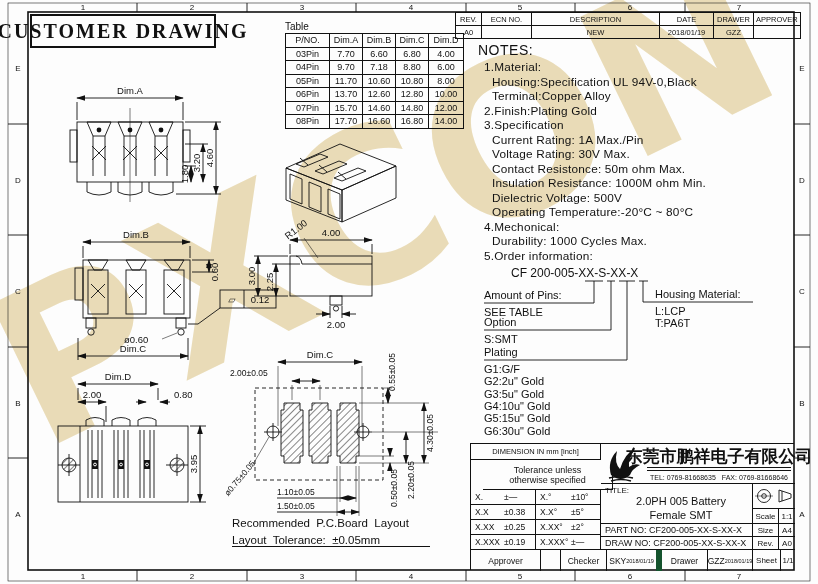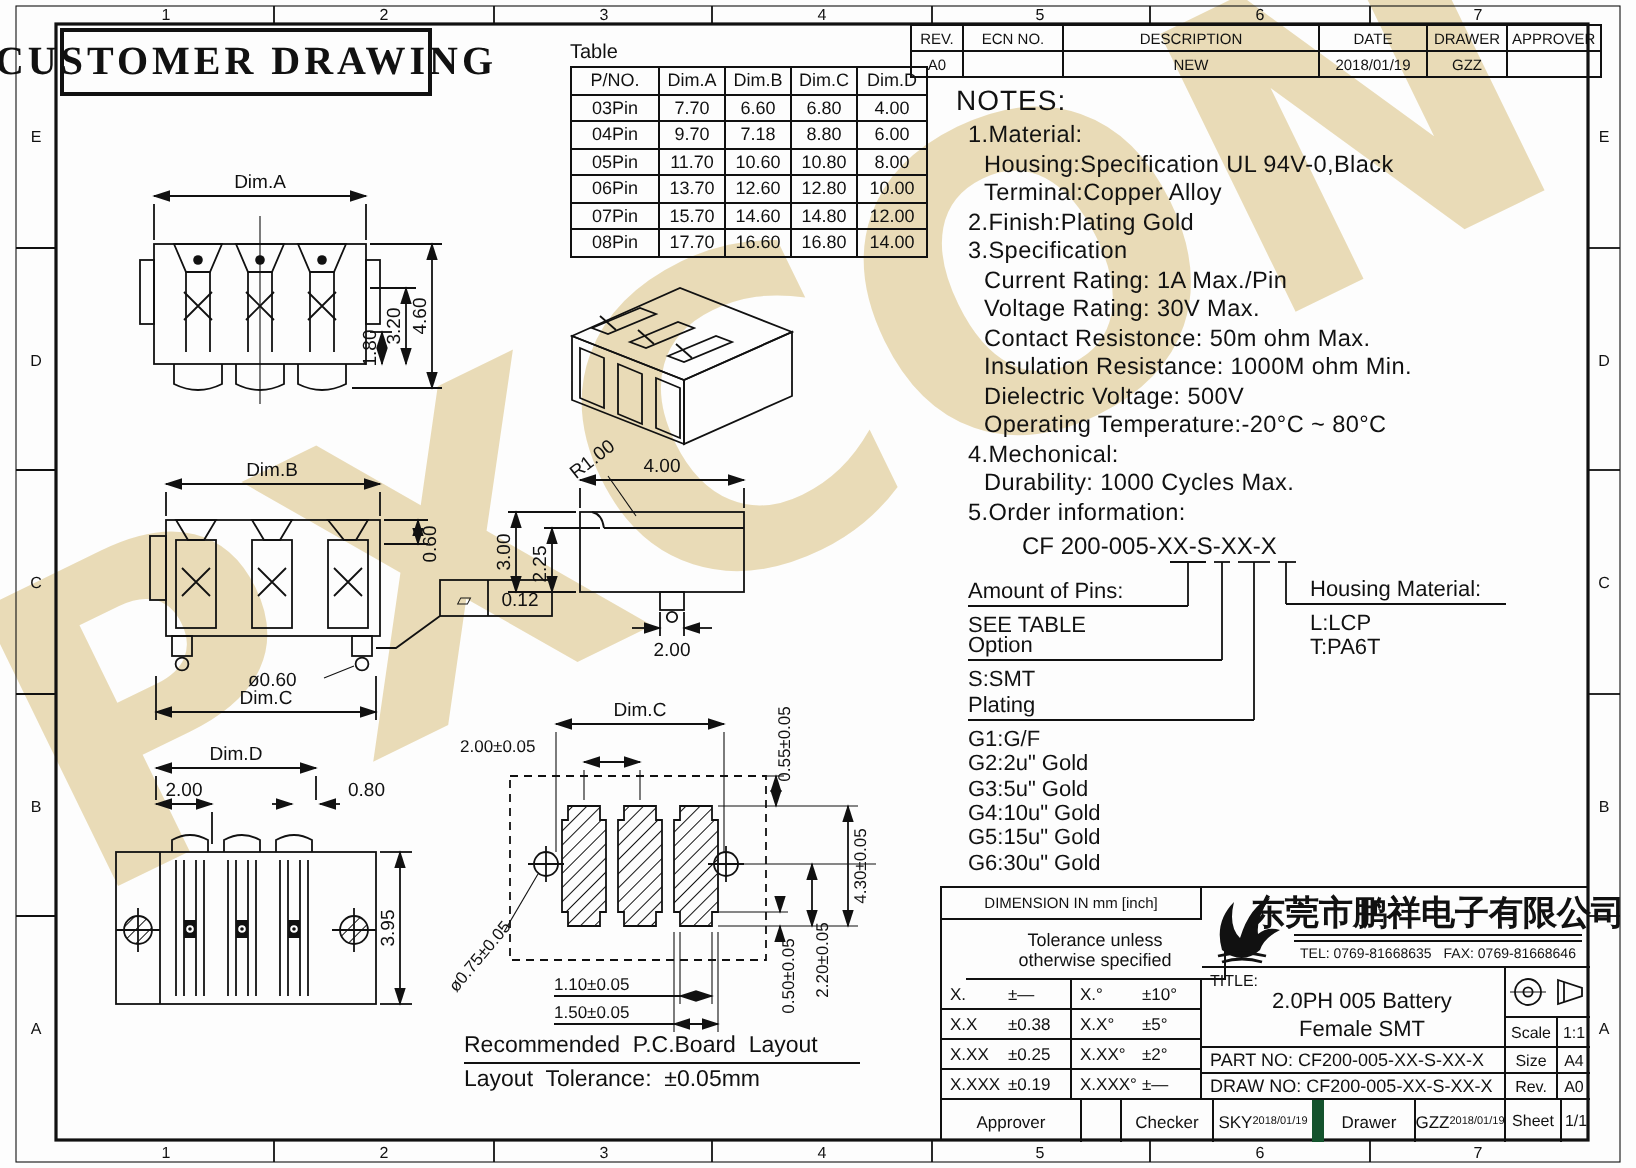--- a/index.html
+++ b/index.html
@@ -20,21 +20,21 @@
 svg text.sm{font-size:8.5px}
 .stamp{left:30px;top:14px;width:186px;height:34px;border:2px solid #111;display:flex;align-items:center;justify-content:center;font-family:"Liberation Serif",serif;font-weight:bold;font-size:20px;letter-spacing:2px;white-space:nowrap;z-index:2;background:transparent}
 table{border-collapse:collapse;z-index:2}
 .dimtbl{left:285px;top:33px}
 .dimtbl th,.dimtbl td{border:1px solid #111;font-size:9px;font-weight:normal;text-align:center;height:13.5px;padding:0 3px;background:transparent}
 .cap{left:285px;top:21px;font-size:10px}
 .revtbl{left:455px;top:12px}
 .revtbl th,.revtbl td{border:1px solid #111;font-size:7.5px;font-weight:normal;text-align:center;height:13px;padding:0 2px}
 .notesh{left:478px;top:42px;font-size:14px;letter-spacing:.5px}
 .nl{font-size:11.8px;letter-spacing:.2px;white-space:pre;z-index:2}
-.cap1{left:232px;top:517px;font-size:11.5px;border-bottom:1.2px solid #111;padding-bottom:2px;width:198px;white-space:pre;z-index:2}
+.cap1{left:232px;top:517px;font-size:11.5px;border-bottom:1.2px solid #111;padding-bottom:17px;width:198px;white-space:pre;z-index:2}
 .cap2{left:232px;top:534px;font-size:11.5px;white-space:pre;z-index:2}
 .tb{left:470px;top:443px;width:324px;height:127px;border-left:1.5px solid #111;border-top:1.5px solid #111;font-size:8.5px;z-index:2}
 .tc{position:absolute;border-right:1px solid #111;border-bottom:1px solid #111}
 .ctr{display:flex;align-items:center;justify-content:center;}
 .sig{font-size:8.5px}
 .sigd{font-size:5.5px;vertical-align:sub}
 .z2{z-index:2}
 </style>
 </head>
 <body>

